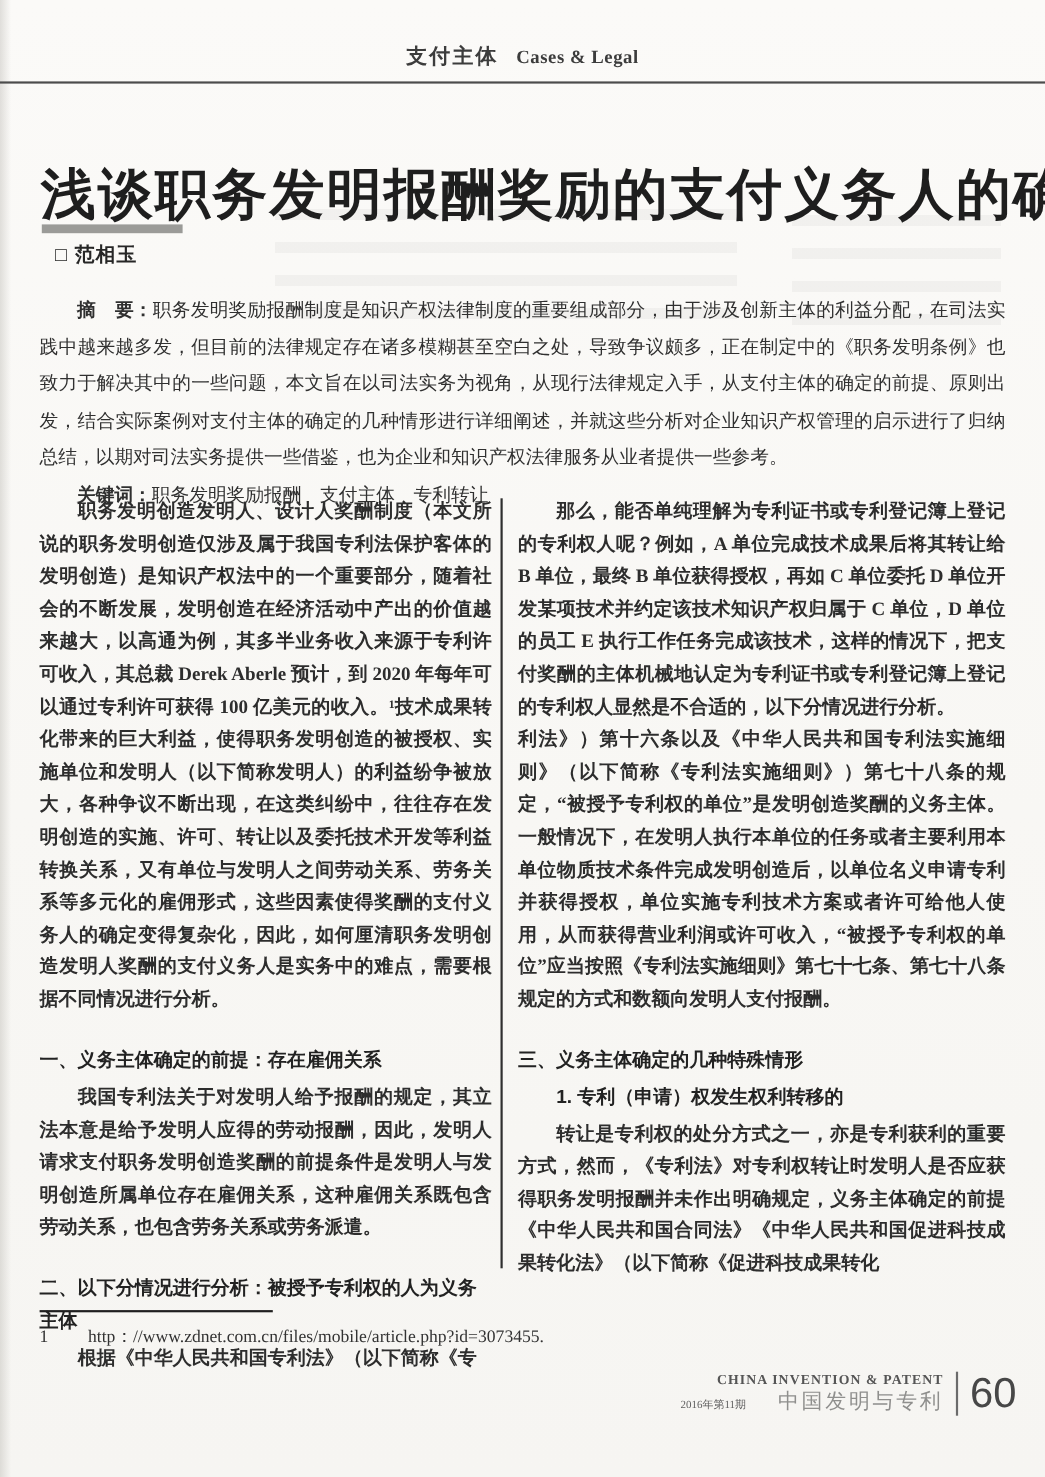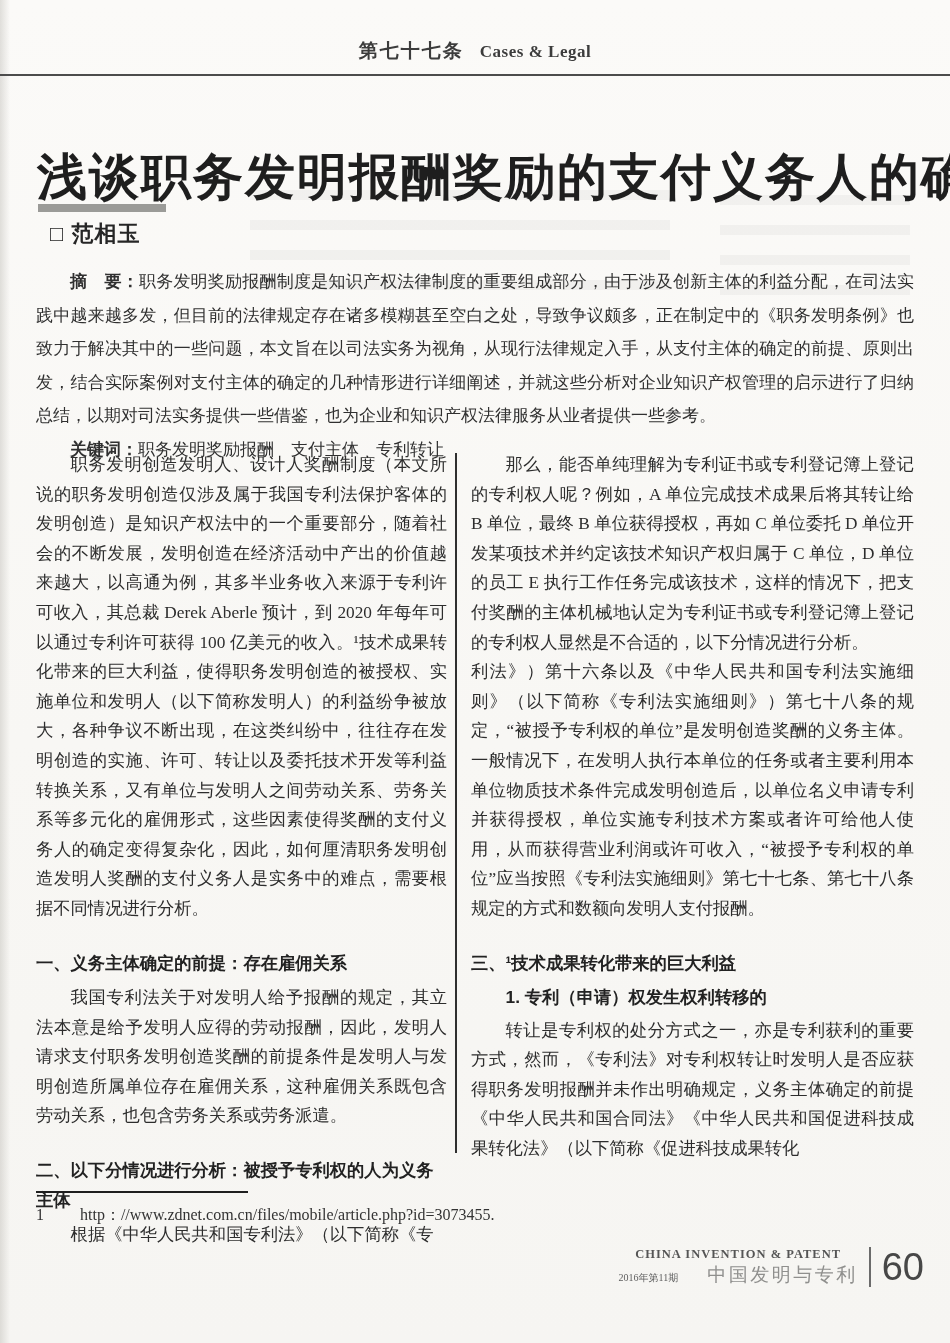--- a/index.html
+++ b/index.html
@@ -25,73 +25,73 @@
   
   .article-title{
     position:absolute;top:110px;left:37px;width:880px;
     font-size:50px;font-weight:800;letter-spacing:2px;color:#1e1e1e;
     white-space:nowrap;
   }
   .author-bar{position:absolute;top:204px;left:38px;width:128px;height:8px;background:#9b9b98;}
   .author{
     position:absolute;top:219px;left:38px;
     font-family:"Liberation Sans","DejaVu Sans",sans-serif;
-    font-weight:bold;font-size:22px;color:#262626;letter-spacing:1px;padding-left:12px;
+    font-weight:bold;font-size:18px;color:#262626;letter-spacing:1px;padding-left:12px;
   }
   
   .ghost{position:absolute;opacity:.055;pointer-events:none;
     background:repeating-linear-gradient(180deg,#555 0 10px,transparent 10px 30px);}
   .g1{top:190px;left:250px;width:420px;height:110px;}
   .g2{top:195px;left:720px;width:190px;height:105px;}
   
   .abstract{
     position:absolute;top:265px;left:36px;width:878px;
     font-size:17px;line-height:33.5px;text-align:justify;color:#303030;
   }
   .abstract p{margin:0;text-indent:2em;}
   .abstract .lbl{font-weight:bold;margin-top:12px;}
   .keywords{margin-top:0;}
   
   .col{position:absolute;top:450px;font-size:17.3px;line-height:29.6px;color:#2d2d2d;}
   .col-left{left:36px;width:411px;}
   .col-right{left:471px;width:443px;}
-  .col .para{margin:0;text-indent:2em;text-align:justify;}
+  .col .para{margin:0;text-indent:2em;text-align:justify;font-weight:bold;}
   .col .para.noindent{text-indent:0;}
   .col .h2{
     font-family:"Liberation Sans","DejaVu Sans",sans-serif;font-weight:bold;
     font-size:17.3px;margin:25px 0 5px 0;color:#222;
   }
   .col .h3{
     font-family:"Liberation Sans","DejaVu Sans",sans-serif;font-weight:bold;
     font-size:17.3px;margin:3px 0 3px 0;text-indent:2em;color:#222;
   }
   .col-divider{position:absolute;left:455px;top:453px;width:2px;height:700px;background:#2f2f2f;}
   
   .footnote-rule{position:absolute;top:1191px;left:36px;width:212px;height:2px;background:#1f1f1f;}
   .footnote{position:absolute;top:1205px;left:36px;font-size:16px;color:#333;}
   .footnote .num{display:inline-block;width:44px;}
   
   .footer{position:absolute;top:1247px;right:26px;display:flex;align-items:center;gap:11px;}
-  .footer .txt{text-align:center;line-height:1.25;}
+  .footer .txt{text-align:right;line-height:1.25;}
   .footer .jen{font-size:12.5px;font-weight:bold;letter-spacing:1px;color:#555;}
   .footer .issue{font-size:10px;color:#5e5e5e;margin-right:6px;}
   .footer .jcn{font-size:19px;color:#8f8f8d;letter-spacing:2.5px;margin-left:23px;}
   .footer .vrule{width:2px;height:40px;background:#6b6b6b;}
   .footer .pageno{
     font-family:"Liberation Sans","DejaVu Sans",sans-serif;
     font-size:38px;color:#474747;line-height:1;
   }
 </style>
 </head>
 <body>
 
 <div class="page">
 
   <div class="header">
-    <span class="cn">第七十七条</span>
+    <span class="cn">支付主体</span>
     <span class="en">Cases &amp; Legal</span>
   </div>
   <div class="header-rule"></div>
 
   <div class="ghost g1"></div>
   <div class="ghost g2"></div>
 
   <h1 class="article-title">浅谈职务发明报酬奖励的支付义务人的确定</h1>
   <div class="author-bar"></div>
   <div class="author">□ 范相玉</div>
@@ -105,21 +105,21 @@
       <div class="para">职务发明创造发明人、设计人奖酬制度（本文所说的职务发明创造仅涉及属于我国专利法保护客体的发明创造）是知识产权法中的一个重要部分，随着社会的不断发展，发明创造在经济活动中产出的价值越来越大，以高通为例，其多半业务收入来源于专利许可收入，其总裁 Derek Aberle 预计，到 2020 年每年可以通过专利许可获得 100 亿美元的收入。¹技术成果转化带来的巨大利益，使得职务发明创造的被授权、实施单位和发明人（以下简称发明人）的利益纷争被放大，各种争议不断出现，在这类纠纷中，往往存在发明创造的实施、许可、转让以及委托技术开发等利益转换关系，又有单位与发明人之间劳动关系、劳务关系等多元化的雇佣形式，这些因素使得奖酬的支付义务人的确定变得复杂化，因此，如何厘清职务发明创造发明人奖酬的支付义务人是实务中的难点，需要根据不同情况进行分析。</div>
       <div class="h2">一、义务主体确定的前提：存在雇佣关系</div>
       <div class="para">我国专利法关于对发明人给予报酬的规定，其立法本意是给予发明人应得的劳动报酬，因此，发明人请求支付职务发明创造奖酬的前提条件是发明人与发明创造所属单位存在雇佣关系，这种雇佣关系既包含劳动关系，也包含劳务关系或劳务派遣。</div>
       <div class="h2">二、以下分情况进行分析：被授予专利权的人为义务主体</div>
       <div class="para">根据《中华人民共和国专利法》（以下简称《专</div>
     </div>
   <div class="col-divider"></div>
   <div class="col col-right">
       <div class="para">那么，能否单纯理解为专利证书或专利登记簿上登记的专利权人呢？例如，A 单位完成技术成果后将其转让给 B 单位，最终 B 单位获得授权，再如 C 单位委托 D 单位开发某项技术并约定该技术知识产权归属于 C 单位，D 单位的员工 E 执行工作任务完成该技术，这样的情况下，把支付奖酬的主体机械地认定为专利证书或专利登记簿上登记的专利权人显然是不合适的，以下分情况进行分析。</div>
       <div class="para noindent">利法》）第十六条以及《中华人民共和国专利法实施细则》（以下简称《专利法实施细则》）第七十八条的规定，“被授予专利权的单位”是发明创造奖酬的义务主体。一般情况下，在发明人执行本单位的任务或者主要利用本单位物质技术条件完成发明创造后，以单位名义申请专利并获得授权，单位实施专利技术方案或者许可给他人使用，从而获得营业利润或许可收入，“被授予专利权的单位”应当按照《专利法实施细则》第七十七条、第七十八条规定的方式和数额向发明人支付报酬。</div>
-      <div class="h2">三、¹技术成果转化带来的巨大利益</div>
+      <div class="h2">三、义务主体确定的几种特殊情形</div>
       <div class="h3">1. 专利（申请）权发生权利转移的</div>
       <div class="para">转让是专利权的处分方式之一，亦是专利获利的重要方式，然而，《专利法》对专利权转让时发明人是否应获得职务发明报酬并未作出明确规定，义务主体确定的前提《中华人民共和国合同法》《中华人民共和国促进科技成果转化法》（以下简称《促进科技成果转化</div>
     </div>
 
   <div class="footnote-rule"></div>
   <div class="footnote">
     <span class="num">1</span><span>http：//www.zdnet.com.cn/files/mobile/article.php?id=3073455.</span>
   </div>
 
   <div class="footer">

